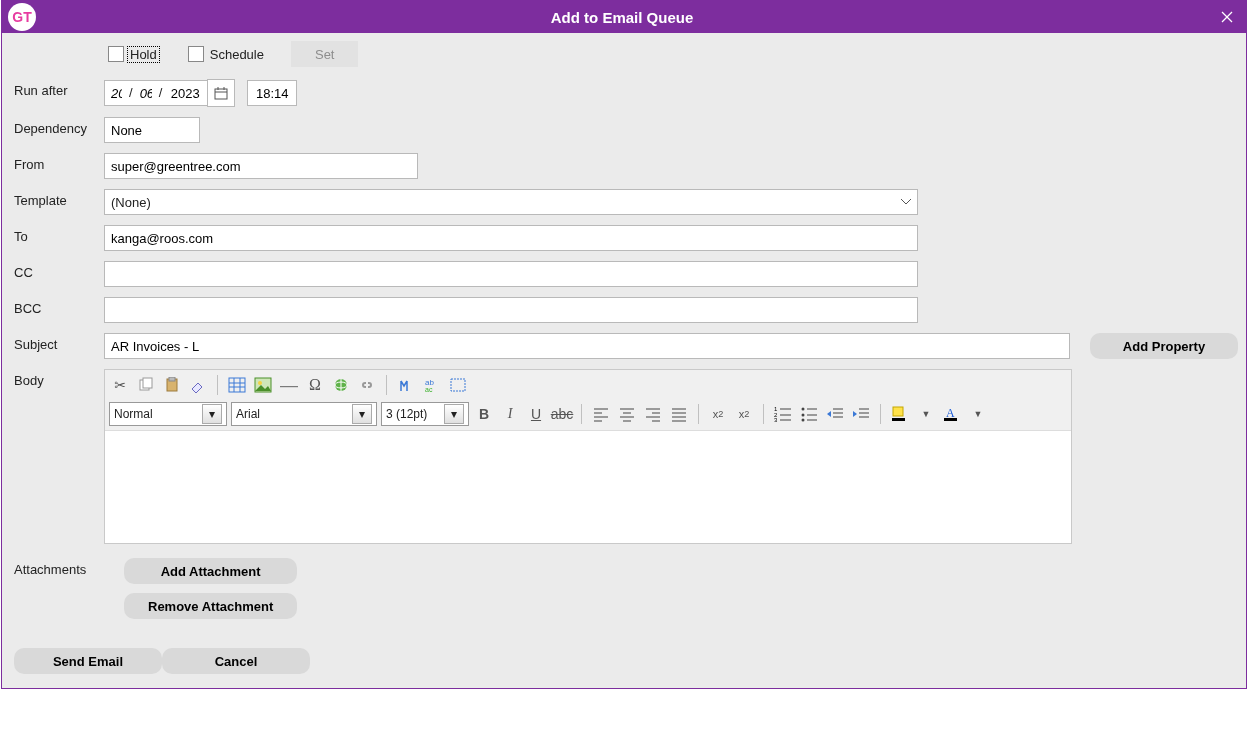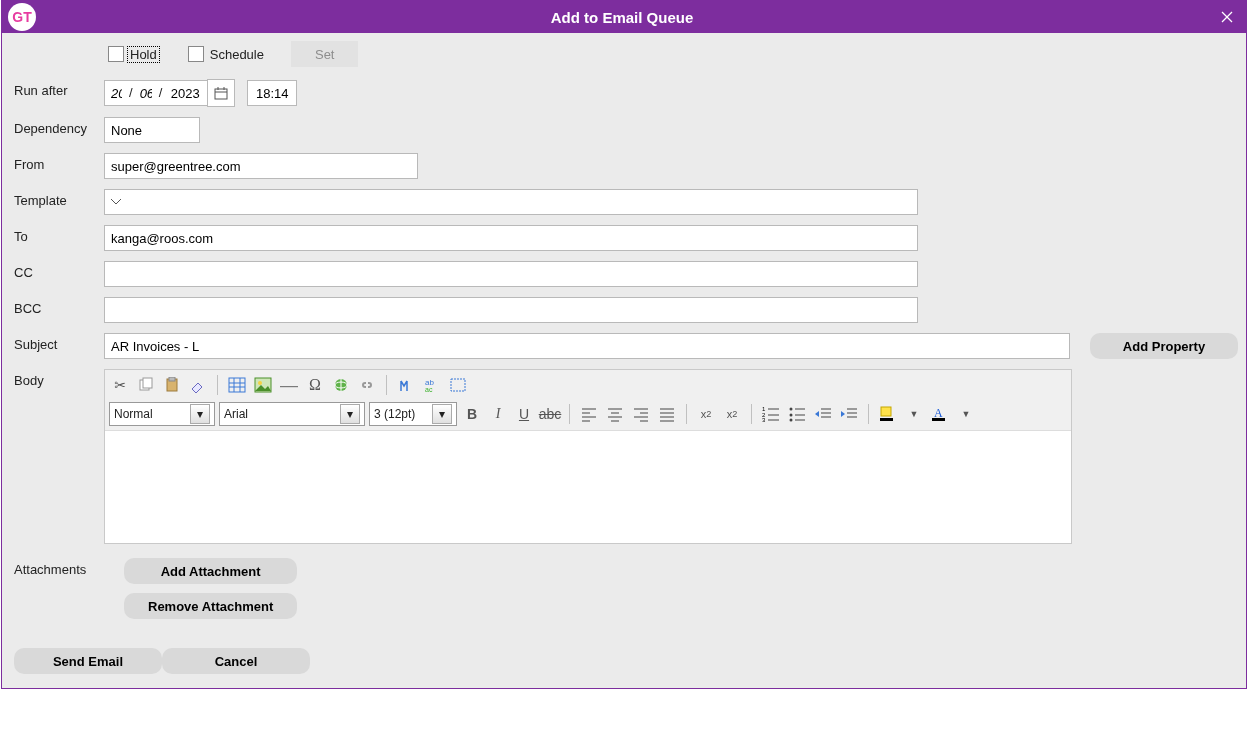--- a/index.html
+++ b/index.html
@@ -285,20 +285,21 @@
 
     <div class="row">
       <label class="field-label">From</label>
       <input class="tf from-input" value="super@greentree.com" style="">
     </div>
 
     <div class="row">
       <label class="field-label">Template</label>
       <div class="dropdown">
         <div class="dd-field">
+          <span class="dd-text">(None)</span>
           <span class="dd-caret">
             <svg width="10" height="6" viewBox="0 0 10 6">
                 <path d="M0 0 L5 5 L10 0" fill="none" stroke="#555" stroke-width="1"></path>
               </svg>
           </span>
         </div>
       </div>
     </div>
 
     <div class="row">
@@ -389,21 +390,21 @@
               </svg>
           </span>
           <span class="tbtn">
             <svg class="ic" viewBox="0 0 18 16">
                 <rect x="2" y="2" width="14" height="12" fill="none" stroke="#3a78d6" stroke-dasharray="2 1"></rect>
               </svg>
           </span>
         </div>
 
         <div class="toolbar2">
-          <div class="sel" style="width:106px;">
+          <div class="sel" style="width:118px;">
             <span class="sel-text">Normal</span>
             <span class="sel-caret">▾</span>
           </div>
           <div class="sel" style="width:146px;">
             <span class="sel-text">Arial</span>
             <span class="sel-caret">▾</span>
           </div>
           <div class="sel" style="width:88px;">
             <span class="sel-text">3 (12pt)</span>
             <span class="sel-caret">▾</span>

